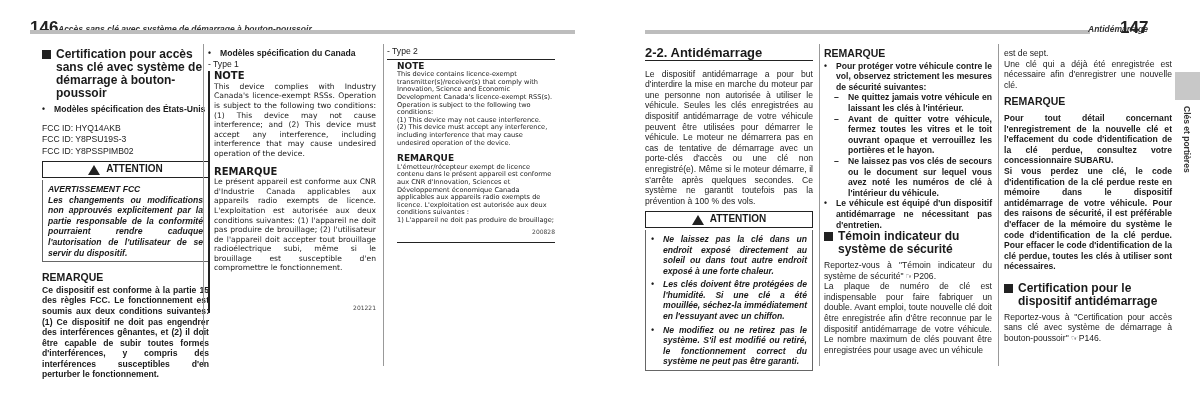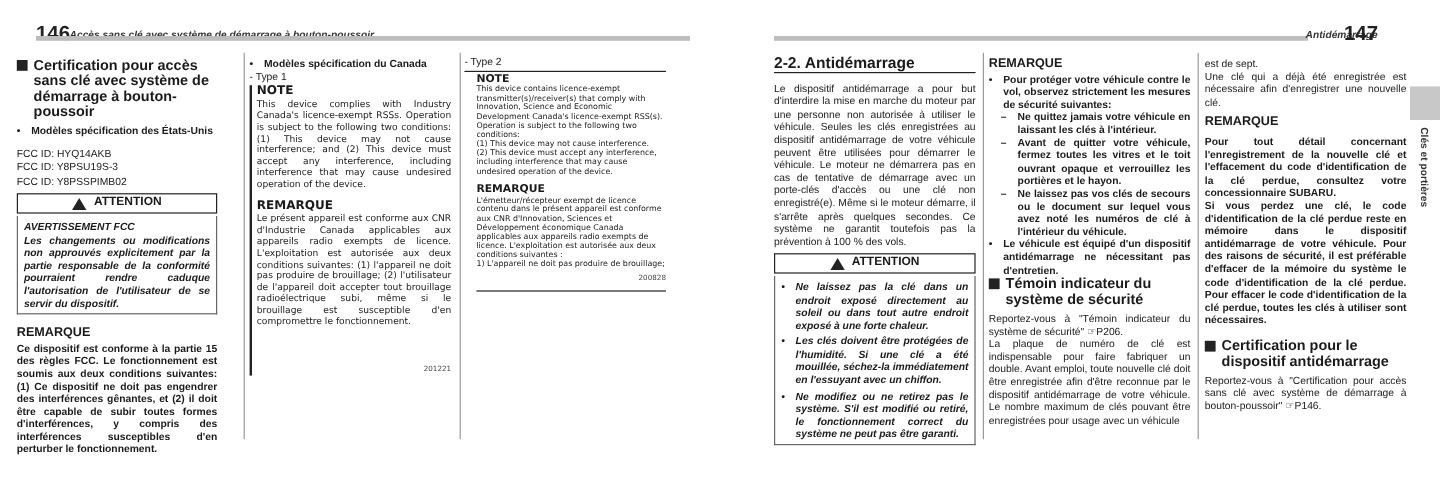--- a/index.html
+++ b/index.html
@@ -48,21 +48,21 @@
   .side-label { position: absolute; left: 582px; top: 106px; writing-mode: vertical-rl; font-size: 8.5px; font-weight: bold; color: #333; }
 </style>
 </head>
 <body>
 
 <div class="page page-left">
   <div class="hdr-num" style="left:30px; top:18px;">146</div>
   <div class="hdr-title" style="left:58px; top:24px;">Accès sans clé avec système de démarrage à bouton-poussoir</div>
   <div class="hdr-bar" style="left:30px; top:30px; width:545px;"></div>
 
-  <div class="col" style="left:14px; top:48px; width:167px;">
+  <div class="col" style="left:42px; top:48px; width:167px;">
     <div class="sec-h">
       <span class="sq"></span>
       <span>Certification pour accès sans clé avec système de démarrage à bouton-poussoir</span>
     </div>
     <div class="bullet">
       <span class="dot">•</span>
       <span>Modèles spécification des États-Unis</span>
     </div>
     <div style="margin-top:8px;">
       <div class="plain">FCC ID: HYQ14AKB</div>

